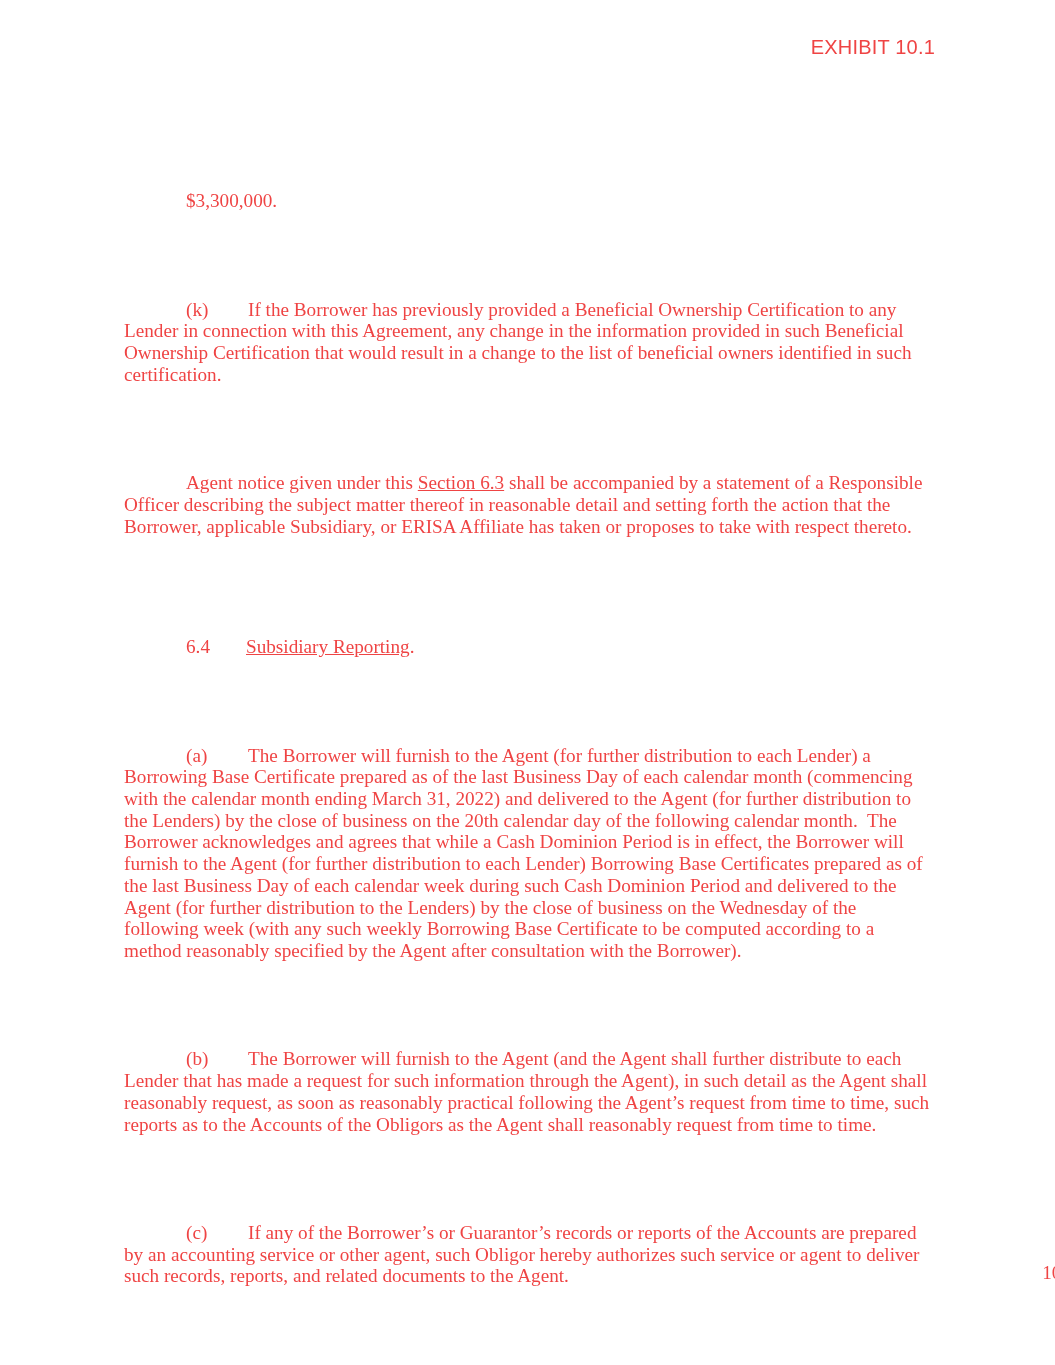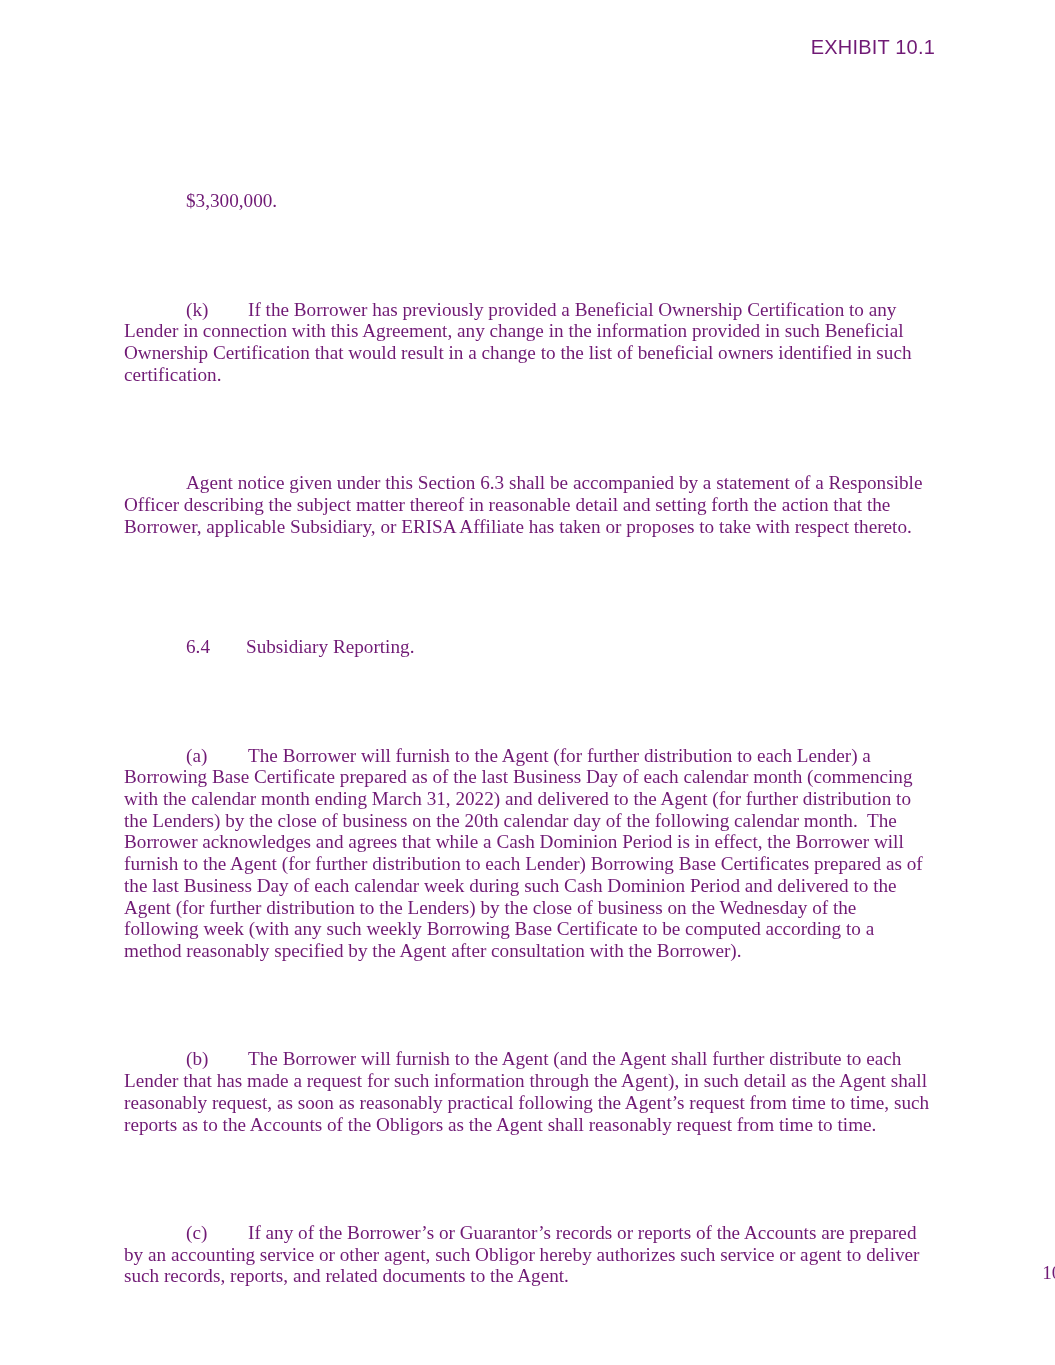--- a/index.html
+++ b/index.html
@@ -5,21 +5,21 @@
   html, body {
     margin: 0;
     padding: 0;
     background: #ffffff;
   }
   .page {
     position: relative;
     width: 1055px;
     height: 1365px;
     background: #ffffff;
-    color: #701a75;
+    color: #ef4444;
     overflow: hidden;
   }
   .exhibit {
     position: absolute;
     top: 36px;
     right: 120px;
     font-family: "Liberation Sans", sans-serif;
     font-size: 20px;
     letter-spacing: 0.2px;
   }
@@ -42,21 +42,21 @@
   .ind { text-indent: 62px; }
   
   .sub { text-indent: 62px; }
   
   .tab {
     display: inline-block;
     width: 62px;
     text-indent: 0;
   }
   .tab-num { width: 60px; margin-top: 12px; }
-  .u { }
+  .u { text-decoration: underline; }
   .pagenum {
     position: absolute;
     top: 1262px;
     left: 16px;
     width: 100%;
     text-align: right;
     font-family: "Liberation Serif", serif;
     font-size: 19.2px;
   }
 </style>

